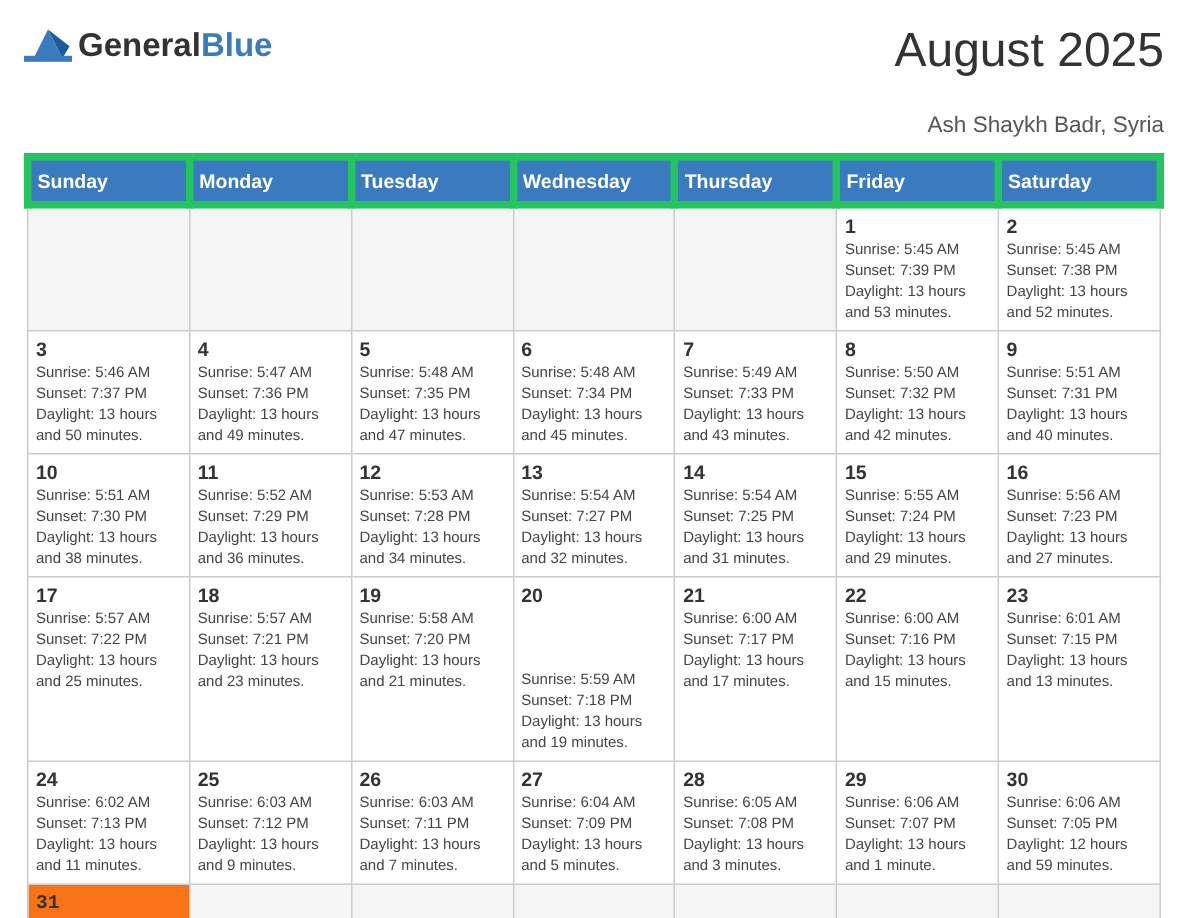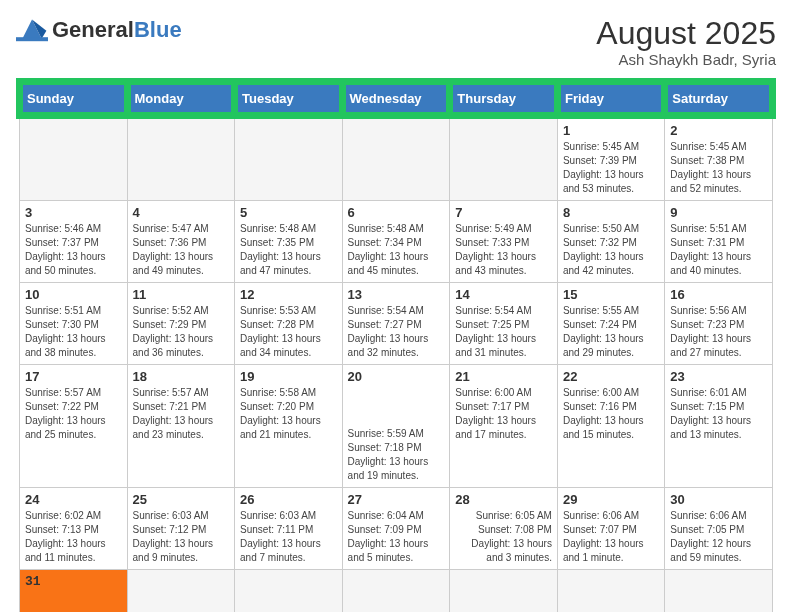--- a/index.html
+++ b/index.html
@@ -38,34 +38,35 @@
     }
     .month-year {
       font-size: 32px;
       font-weight: normal;
       color: #333;
       line-height: 1.1;
     }
     .location {
       font-size: 15px;
       color: #555;
+      margin-top: 24px;
     }
     .calendar {
       width: 100%;
       border-collapse: collapse;
       border: 1px solid #ccc;
     }
     .calendar th {
       background-color: #3a7abf;
       color: #fff;
       font-size: 13px;
       font-weight: bold;
       padding: 6px 4px;
       text-align: left;
-      border: 7px solid #22c55e;
+      border: 5px solid #22c55e;
     }
     .calendar td {
       vertical-align: top;
       border: 1px solid #ccc;
       padding: 4px 5px;
       width: 108px;
       min-height: 70px;
       font-size: 10.5px;
       color: #333;
       background: #fff;
@@ -297,21 +298,21 @@
 Daylight: 13 hours and 7 minutes.</div>
         </td>
         <td>
           <span class="day-num">27</span>
           <div class="day-info" style="white-space: pre-line;">Sunrise: 6:04 AM
 Sunset: 7:09 PM
 Daylight: 13 hours and 5 minutes.</div>
         </td>
         <td>
           <span class="day-num">28</span>
-          <div class="day-info" style="white-space: pre-line; text-align: right;">Sunrise: 6:05 AM
+          <div class="day-info" style="white-space: pre-line;">Sunrise: 6:05 AM
 Sunset: 7:08 PM
 Daylight: 13 hours and 3 minutes.</div>
         </td>
         <td>
           <span class="day-num">29</span>
           <div class="day-info" style="white-space: pre-line;">Sunrise: 6:06 AM
 Sunset: 7:07 PM
 Daylight: 13 hours and 1 minute.</div>
         </td>
         <td>

